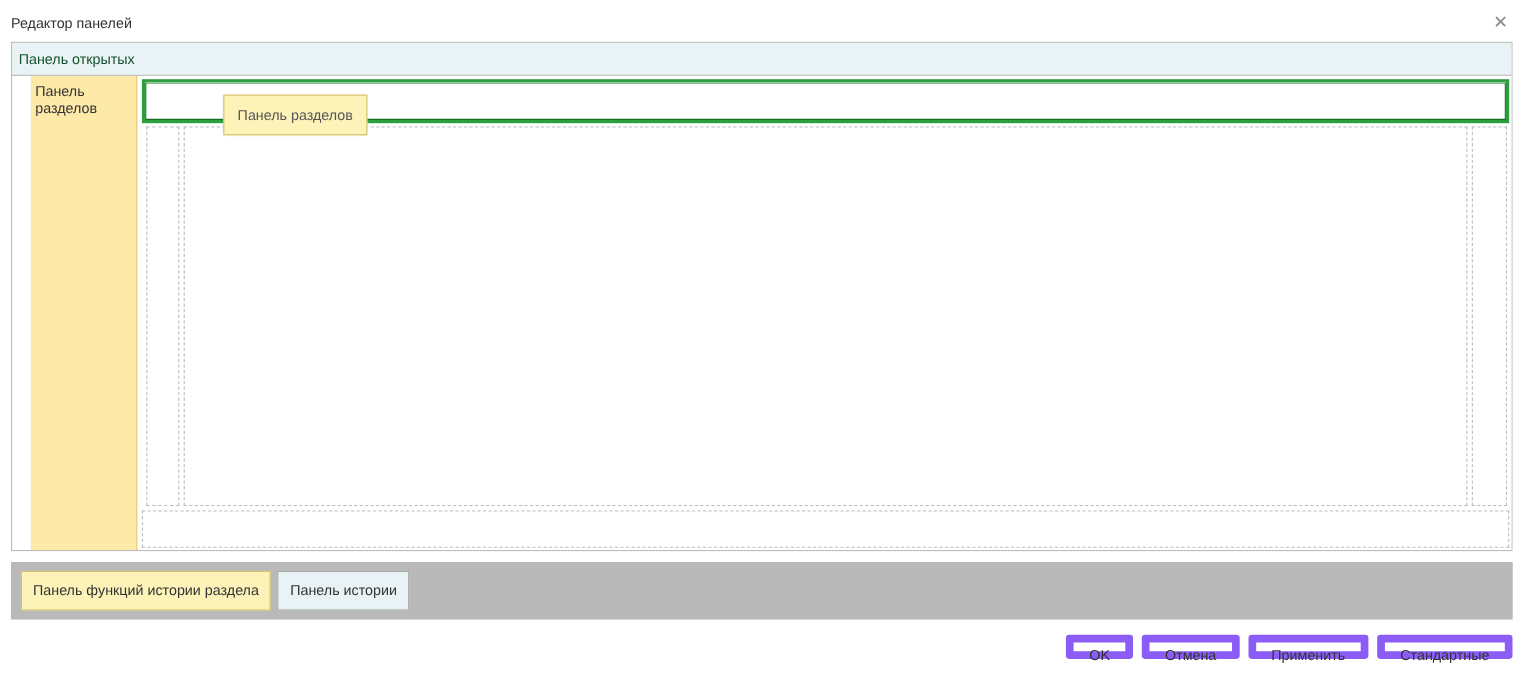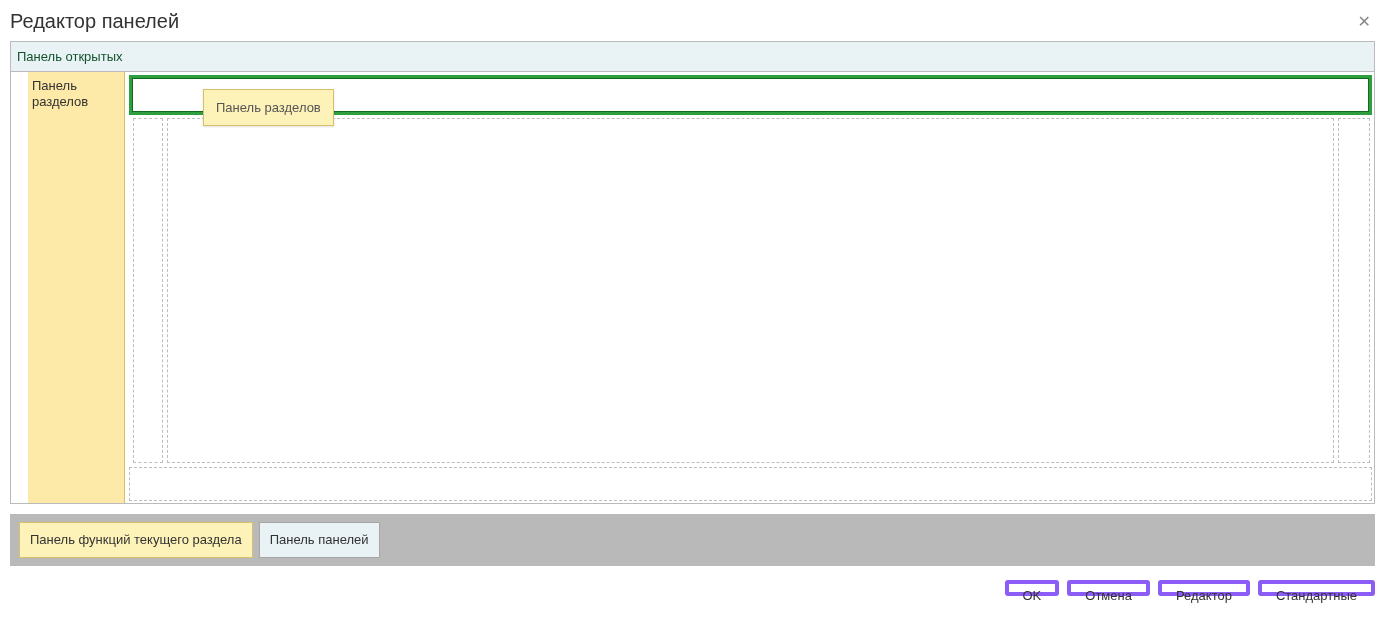--- a/index.html
+++ b/index.html
@@ -20,21 +20,21 @@
     height: 100%;
     padding: 8px 10px 10px 10px;
   }
   .title-bar {
     display: flex;
     align-items: center;
     justify-content: space-between;
     padding: 2px 0 8px 0;
   }
   .title-text {
-    font-size: 20px;
+    font-size: 13px;
     color: #333;
   }
   .close-x {
     color: #888;
     font-size: 16px;
     cursor: pointer;
     padding: 0 4px;
   }
 
   
@@ -169,21 +169,21 @@
   }
 
   
   .footer-buttons {
     margin-top: 14px;
     display: flex;
     justify-content: flex-end;
     gap: 8px;
   }
   .btn {
-    border: 4px solid #8b5cf6;
+    border: 7px solid #8b5cf6;
     background: #fff;
     color: #333;
     font-size: 13px;
     padding: 4px 14px;
     height: 14px;
     border-radius: 3px;
     cursor: pointer;
   }
 </style>
 </head>
@@ -220,27 +220,27 @@
         <div class="dashed-main"></div>
         <div class="dashed-right-narrow"></div>
         <div class="dashed-bottom"></div>
 
       </div>
     </div>
   </div>
 
   <div class="palette-row">
     <div class="palette-item yellow">
-      <span>Панель функций текущего раздела</span>
+      <span>Панель функций истории раздела</span>
     </div>
     <div class="palette-item">
-      <span>Панель панелей</span>
+      <span>Панель истории</span>
     </div>
   </div>
 
   <div class="footer-buttons">
     <button class="btn">OK</button>
     <button class="btn">Отмена</button>
-    <button class="btn">Редактор</button>
+    <button class="btn">Применить</button>
     <button class="btn">Стандартные</button>
   </div>
 
 </div>
 
 </body></html>

